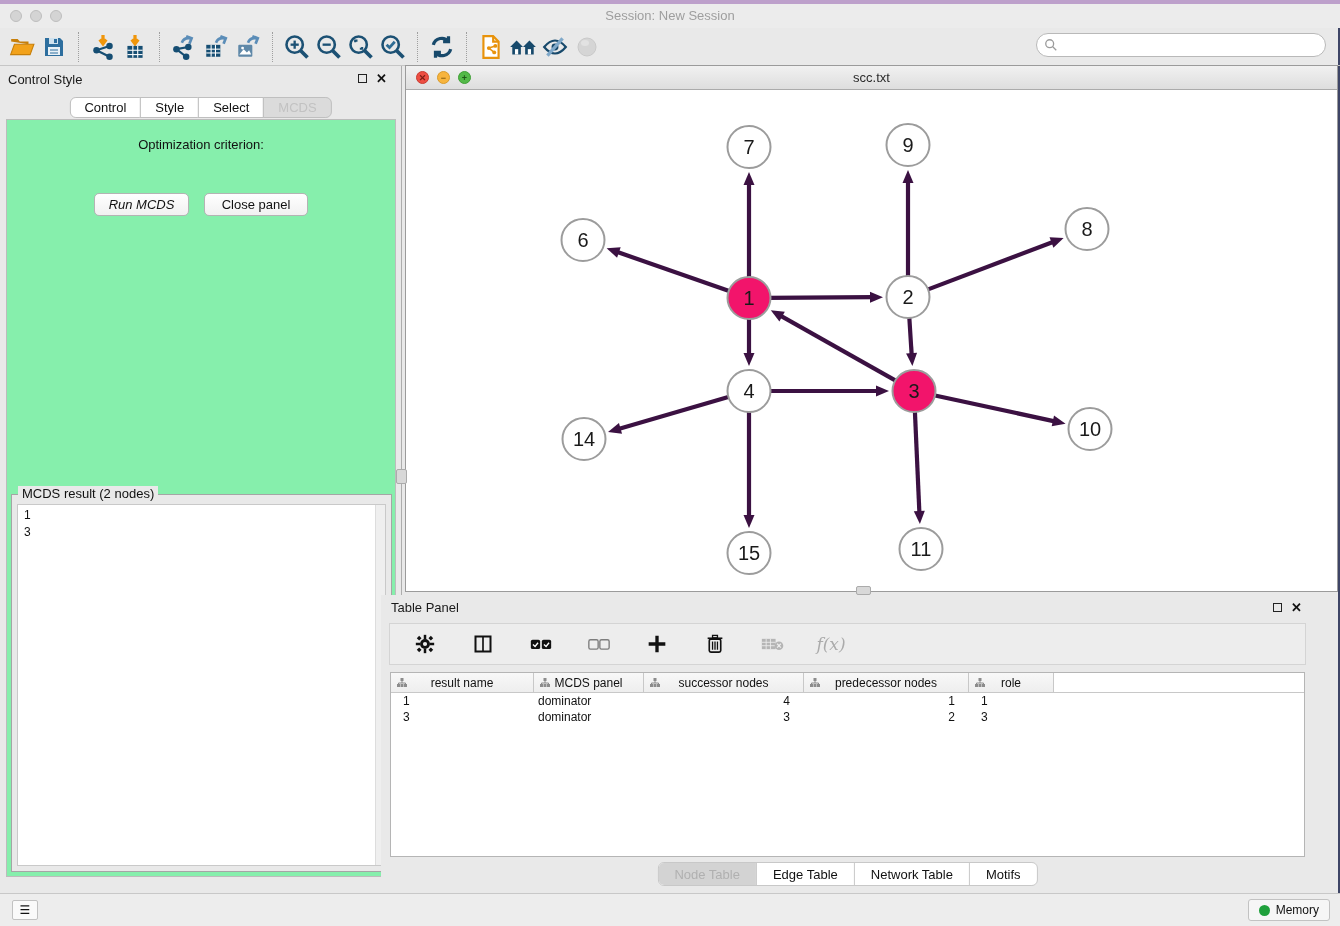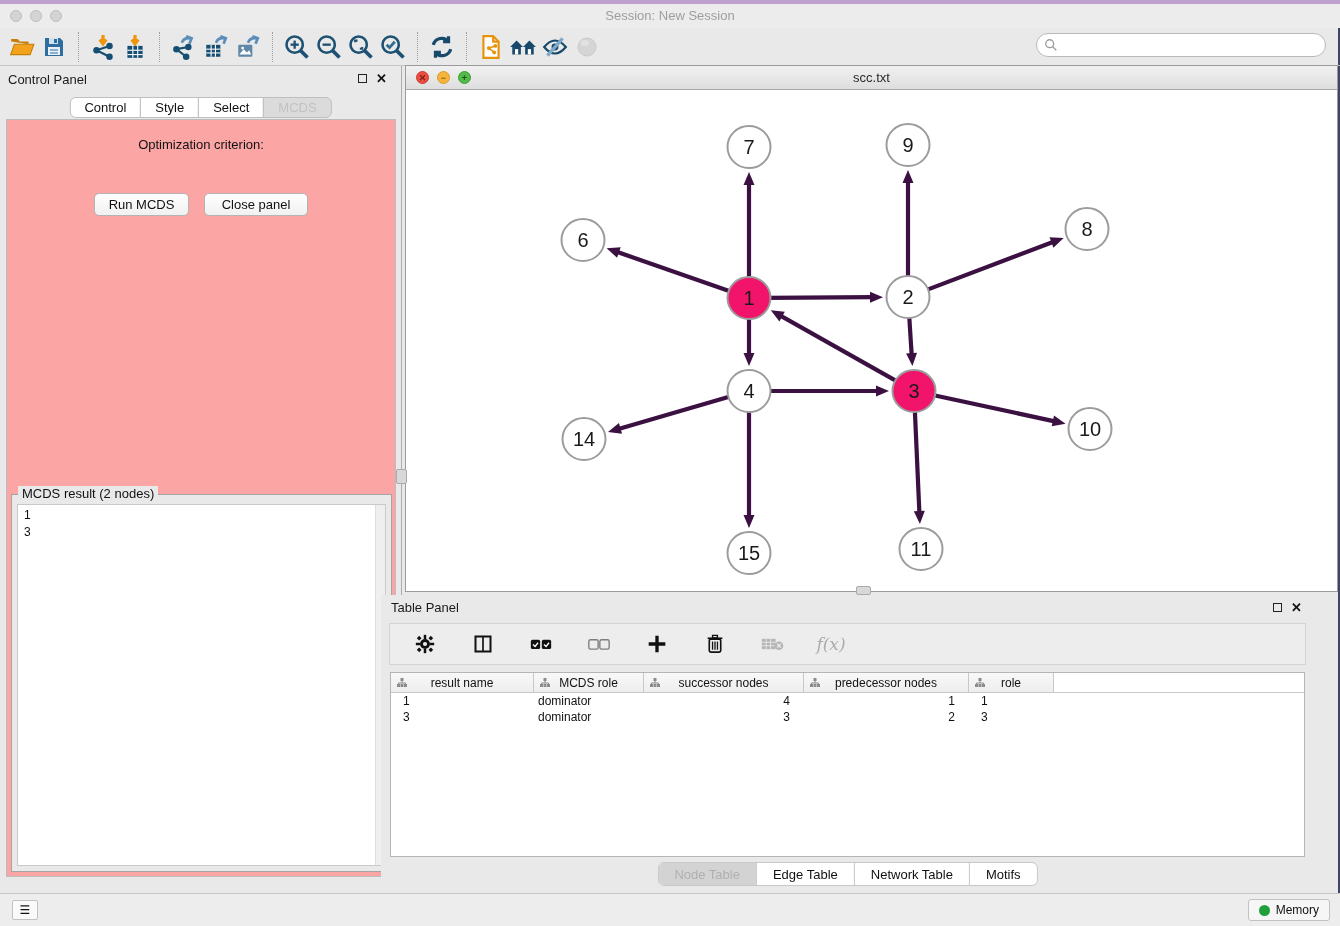--- a/index.html
+++ b/index.html
@@ -32,26 +32,26 @@
   
   .control-panel { position:absolute; left:0; top:66px; width:402px; height:814px; border-right:1px solid #ADADAD; background:#E9E9E9; }
   .cp-head { position:absolute; left:8px; top:6px; }
   .cp-float { position:absolute; right:34px; top:8px; }
   .cp-close { position:absolute; right:14px; top:5px; }
   .tabstrip { position:absolute; left:50%; transform:translateX(-50%); top:31px; display:flex; }
   .tab { padding:2px 14px; font-size:13px; background:#FFF; border:1px solid #BFBFBF; margin-left:-1px; color:#111; white-space:nowrap; }
   .tab:first-child { border-radius:6px 0 0 6px; margin-left:0; }
   .tab:last-child { border-radius:0 6px 6px 0; }
   .tab.selected { background:#DBDBDB; color:#C2C2C2; }
-  .cp-pane { position:absolute; left:6px; top:53px; right:5px; bottom:3px; border:1px solid #BCBCBC; background:#fca5a5; }
+  .cp-pane { position:absolute; left:6px; top:53px; right:5px; bottom:3px; border:1px solid #BCBCBC; background:#86efac; }
   .opt-label { position:absolute; top:17px; width:100%; text-align:center; font-size:13px; color:#111; }
   .combo { position:absolute; left:37px; top:40px; width:309px; height:22px; background:#FFF; border:1px solid #AFAFAF; border-radius:4px; font-size:13px; line-height:20px; padding-left:9px; color:#111; }
   .combo-arrows { position:absolute; right:6px; top:1px; font-size:8px; line-height:9px; color:#555; text-align:center; }
   .btn { position:absolute; top:73px; height:23px; background:linear-gradient(#FFFFFF,#F1F1F1); border:1px solid #B4B4B4; border-radius:5px; font-size:13px; color:#111; display:flex; align-items:center; justify-content:center; }
-  .btn-run { left:87px; width:95px; }
+  .btn-run { left:87px; width:95px;font-style:italic; }
   .btn-close { left:197px; width:104px; }
   .resultbox { position:absolute; left:4px; top:374px; width:381px; height:378px; border:1px solid #A5A5A5; background:#E9E9E9; }
   .result-legend { position:absolute; top:-9px; left:6px; background:#E9E9E9; padding:0 4px; font-size:13px; color:#111; }
   .result-area { position:absolute; left:5px; top:9px; right:5px; bottom:5px; background:#FFF; border:1px solid #C9C9C9; }
   .result-scroll { position:absolute; right:0; top:0; width:10px; height:100%; background:#EFEFEF; border-left:1px solid #DDD; }
   .result-lines { padding:2px 6px; font-size:12px; line-height:17px; color:#111; }
 
   
   .netwin { position:absolute; left:405px; top:65px; width:933px; height:527px; border:1px solid #9B9B9B; background:#FFF; }
   .net-titlebar { position:absolute; left:0; top:0; width:100%; height:24px; background:linear-gradient(#F1F1F1,#DEDEDE); border-bottom:1px solid #ABABAB; }
@@ -245,21 +245,21 @@
     <span class="search-wrap">
       <input class="search-input" type="text" value="" style="">
       <svg class="search-mag" width="14" height="14" viewBox="0 0 16 16">
           <circle cx="6.5" cy="6.5" r="4.5" stroke="#9B9B9B" stroke-width="1.5" fill="none"></circle>
           <line x1="10" y1="10" x2="14" y2="14" stroke="#9B9B9B" stroke-width="1.5"></line>
         </svg>
     </span>
   </div>
 
   <div class="control-panel">
-    <div class="cp-head panel-title">Control Panel</div>
+    <div class="cp-head panel-title">Control Style</div>
     <span class="cp-float float-icon"></span>
     <span class="cp-close close-x">✕</span>
     <div class="tabstrip">
         <div class="tab">Control</div>
         <div class="tab">Style</div>
         <div class="tab">Select</div>
         <div class="tab selected">MCDS</div>
       </div>
     <div class="cp-pane">
       <div class="opt-label">Optimization criterion:</div>
@@ -428,21 +428,21 @@
             <span>result name</span>
           </div>
           <div class="th" style="width: 110px;">
             <svg class="hicon" width="10" height="10" viewBox="0 0 10 10">
               <rect x="3.5" y="0" width="3" height="3" fill="#8C8C8C"></rect>
               <rect x="0" y="6" width="3" height="3" fill="#8C8C8C"></rect>
               <rect x="3.5" y="6" width="3" height="3" fill="#8C8C8C"></rect>
               <rect x="7" y="6" width="3" height="3" fill="#8C8C8C"></rect>
               <path d="M5 3 v2 M1.5 6 v-1 h7 v1" stroke="#8C8C8C" fill="none"></path>
             </svg>
-            <span>MCDS role</span>
+            <span>MCDS panel</span>
           </div>
           <div class="th" style="width: 160px;">
             <svg class="hicon" width="10" height="10" viewBox="0 0 10 10">
               <rect x="3.5" y="0" width="3" height="3" fill="#8C8C8C"></rect>
               <rect x="0" y="6" width="3" height="3" fill="#8C8C8C"></rect>
               <rect x="3.5" y="6" width="3" height="3" fill="#8C8C8C"></rect>
               <rect x="7" y="6" width="3" height="3" fill="#8C8C8C"></rect>
               <path d="M5 3 v2 M1.5 6 v-1 h7 v1" stroke="#8C8C8C" fill="none"></path>
             </svg>
             <span>successor nodes</span>

